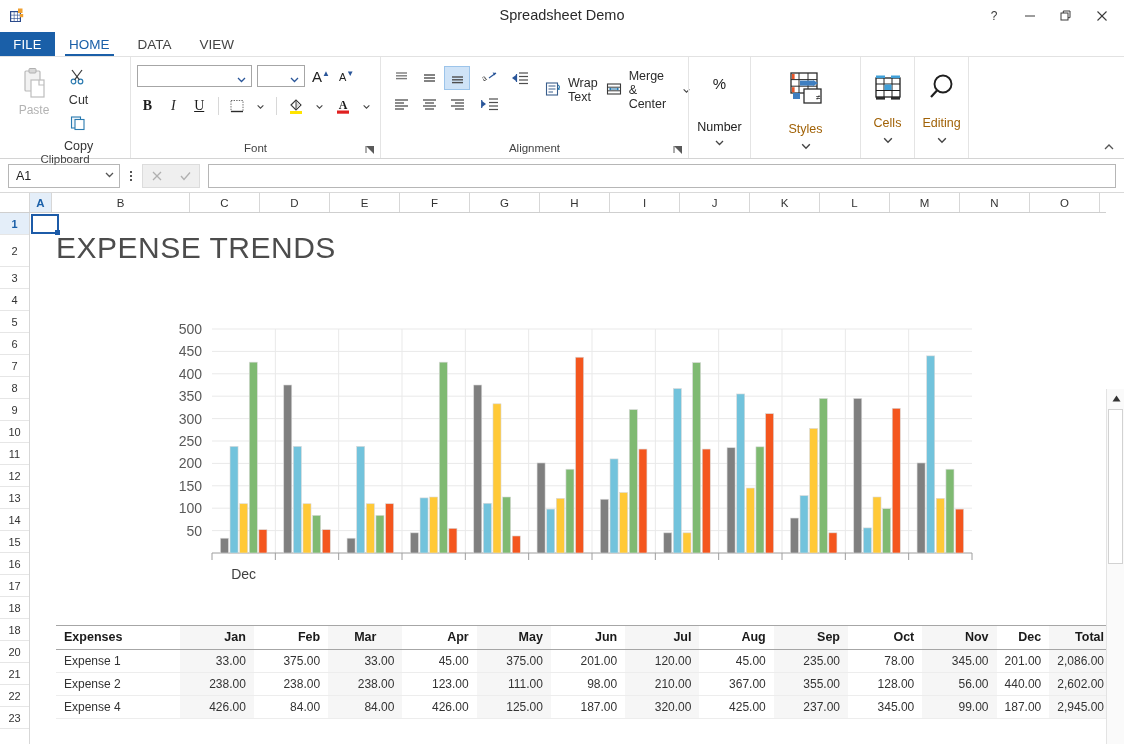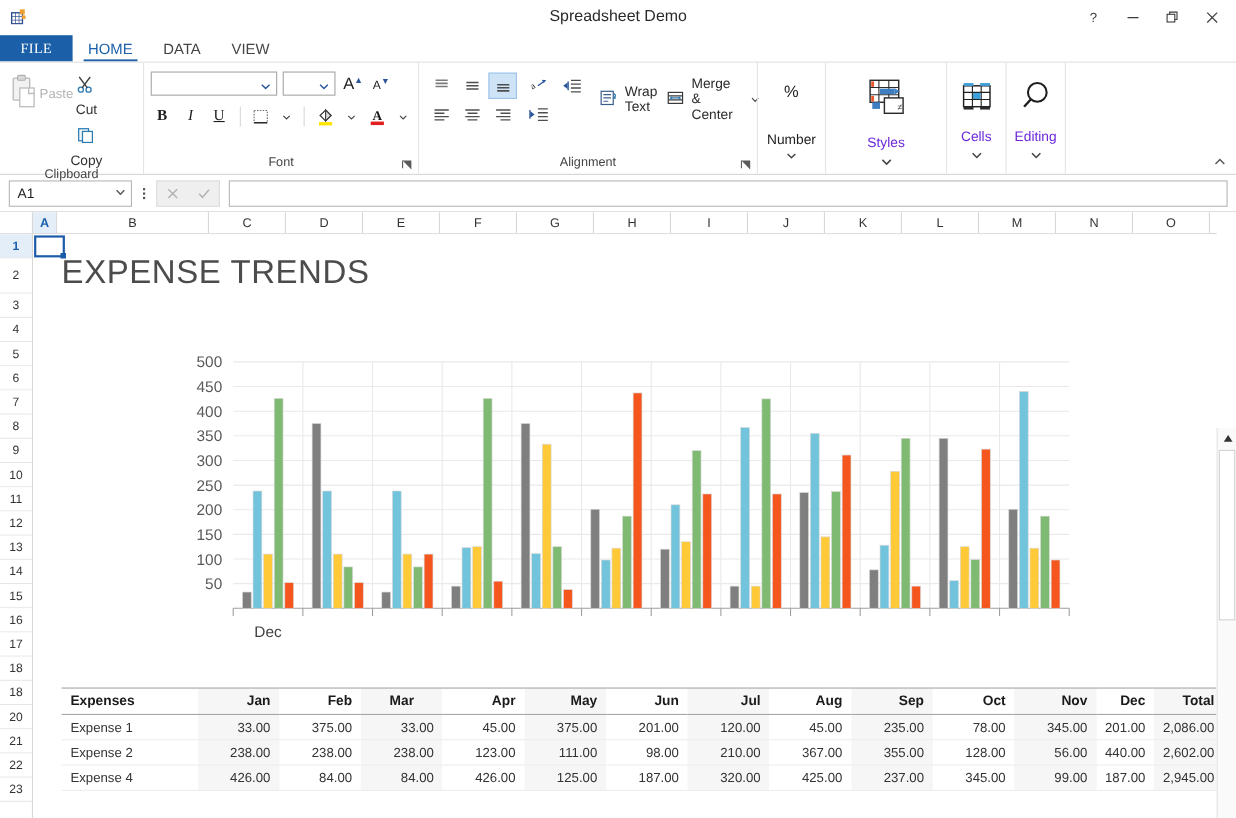--- a/index.html
+++ b/index.html
@@ -29,24 +29,23 @@
     font-size:15px; color:#3b3b3b; cursor:default;
   }
   .wc svg { display:block; }
 
   
   .tabstrip {
     position:relative; height:24px; background:#fff;
     display:flex; align-items:stretch; padding-left:0;
   }
   .tab-file {
-    width:66px; background:#1a5fa8; color:#fff; font-size:13px;
+    width:55px; background:#1a5fa8; color:#fff; font-size:13px;
     display:flex; align-items:center; justify-content:center;
     letter-spacing:0.3px;
-    font-family:Liberation Serif, serif;
   }
   .tab {
     padding:0 14px; font-size:13.5px; color:#444;
     display:flex; align-items:center; position:relative;
   }
   .tab.active { color:#1a5fa8; }
   .tab.active::after {
     content:""; position:absolute; left:10px; right:10px; bottom:0;
     height:2px; background:#1a5fa8;
   }
@@ -64,21 +63,21 @@
     height:20px; font-size:11.5px; color:#444; text-align:center;
     display:flex; align-items:center; justify-content:center; position:relative;
   }
   .dlg-launcher {
     position:absolute; right:5px; bottom:3px; width:10px; height:10px;
     color:#555; font-size:9px; line-height:10px;
   }
 
   
   .g-clipboard { width:130px; }
-  .clip-left { width:56px; display:flex; flex-direction:row; align-items:center; padding-top:4px; }
+  .clip-left { width:56px; display:flex; flex-direction:column; align-items:center; padding-top:4px; }
   .clip-ico { width:30px; height:34px; }
   .clip-txt { font-size:12px; color:#b3b3b3; margin-top:2px; }
   .clip-right { display:flex; flex-direction:column; gap:8px; padding:6px 0 0 2px; }
   .clip-item { display:flex; align-items:center; gap:5px; font-size:12.5px; color:#333;flex-direction:column; }
   .clip-item svg { flex:0 0 auto; }
 
   
   .g-font { width:250px; }
   .font-rows { display:flex; flex-direction:column; gap:7px; width:100%; padding-top:2px; }
   .frow { display:flex; align-items:center; gap:5px; }
@@ -117,21 +116,21 @@
   
   .g-number { width:62px; }
   .num-inner { width:100%; display:flex; flex-direction:column; align-items:center; padding-top:12px; }
   .num-pct { font-size:15px; color:#222; }
   .num-lbl { font-size:12.5px; color:#222; margin-top:28px; }
   .num-chev svg { width:11px; height:11px; color:#444; margin-top:2px; }
 
   
   .g-styles { width:110px; }
   .big-inner { width:100%; display:flex; flex-direction:column; align-items:center; padding-top:8px; }
-  .big-lbl { font-size:12.5px; color:#6d28d9; margin-top:7px; }
+  .big-lbl { font-size:12.5px; color:#a16207; margin-top:7px; }
   .big-chev svg { width:12px; height:12px; color:#444; margin-top:4px; }
 
   .g-cells { width:54px;justify-content:center; }
   .g-editing { width:54px; }
   .g-tail { flex:1; position:relative; }
   .collapse-ribbon { position:absolute; right:8px; bottom:4px; width:14px; height:14px; color:#555; }
 
   
   .formulabar {
     height:34px; background:#fff; display:flex; align-items:center;

